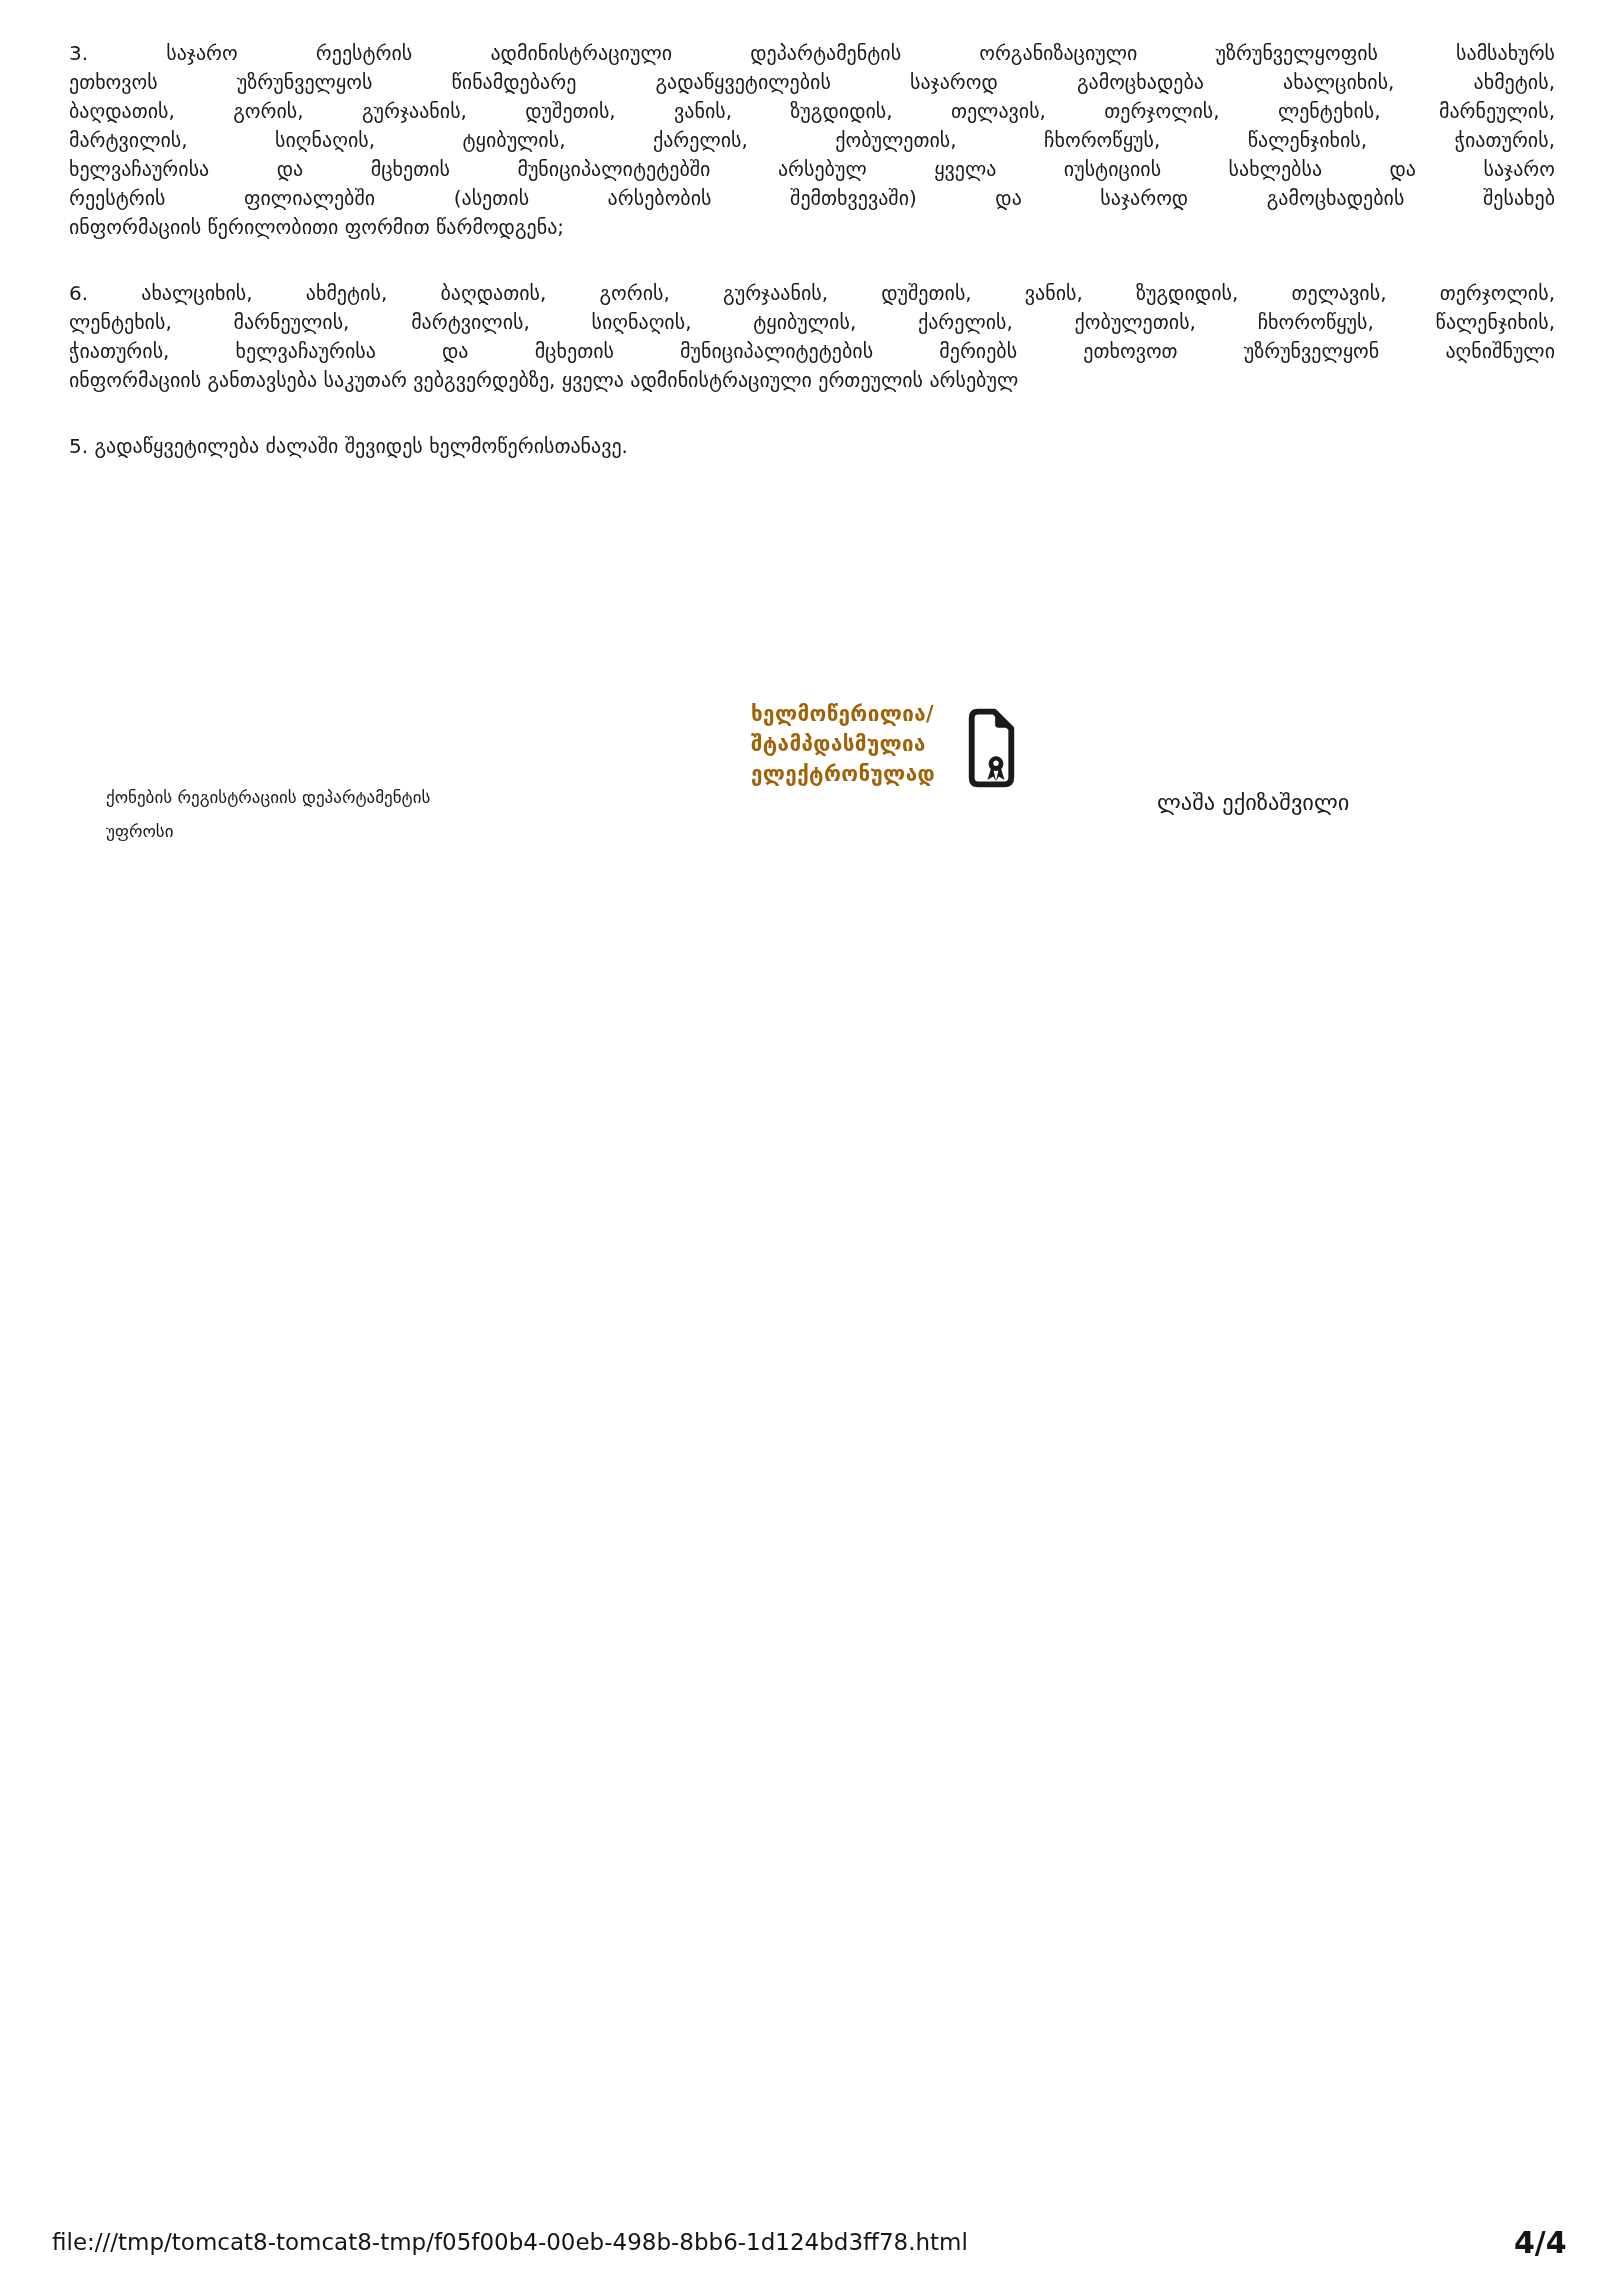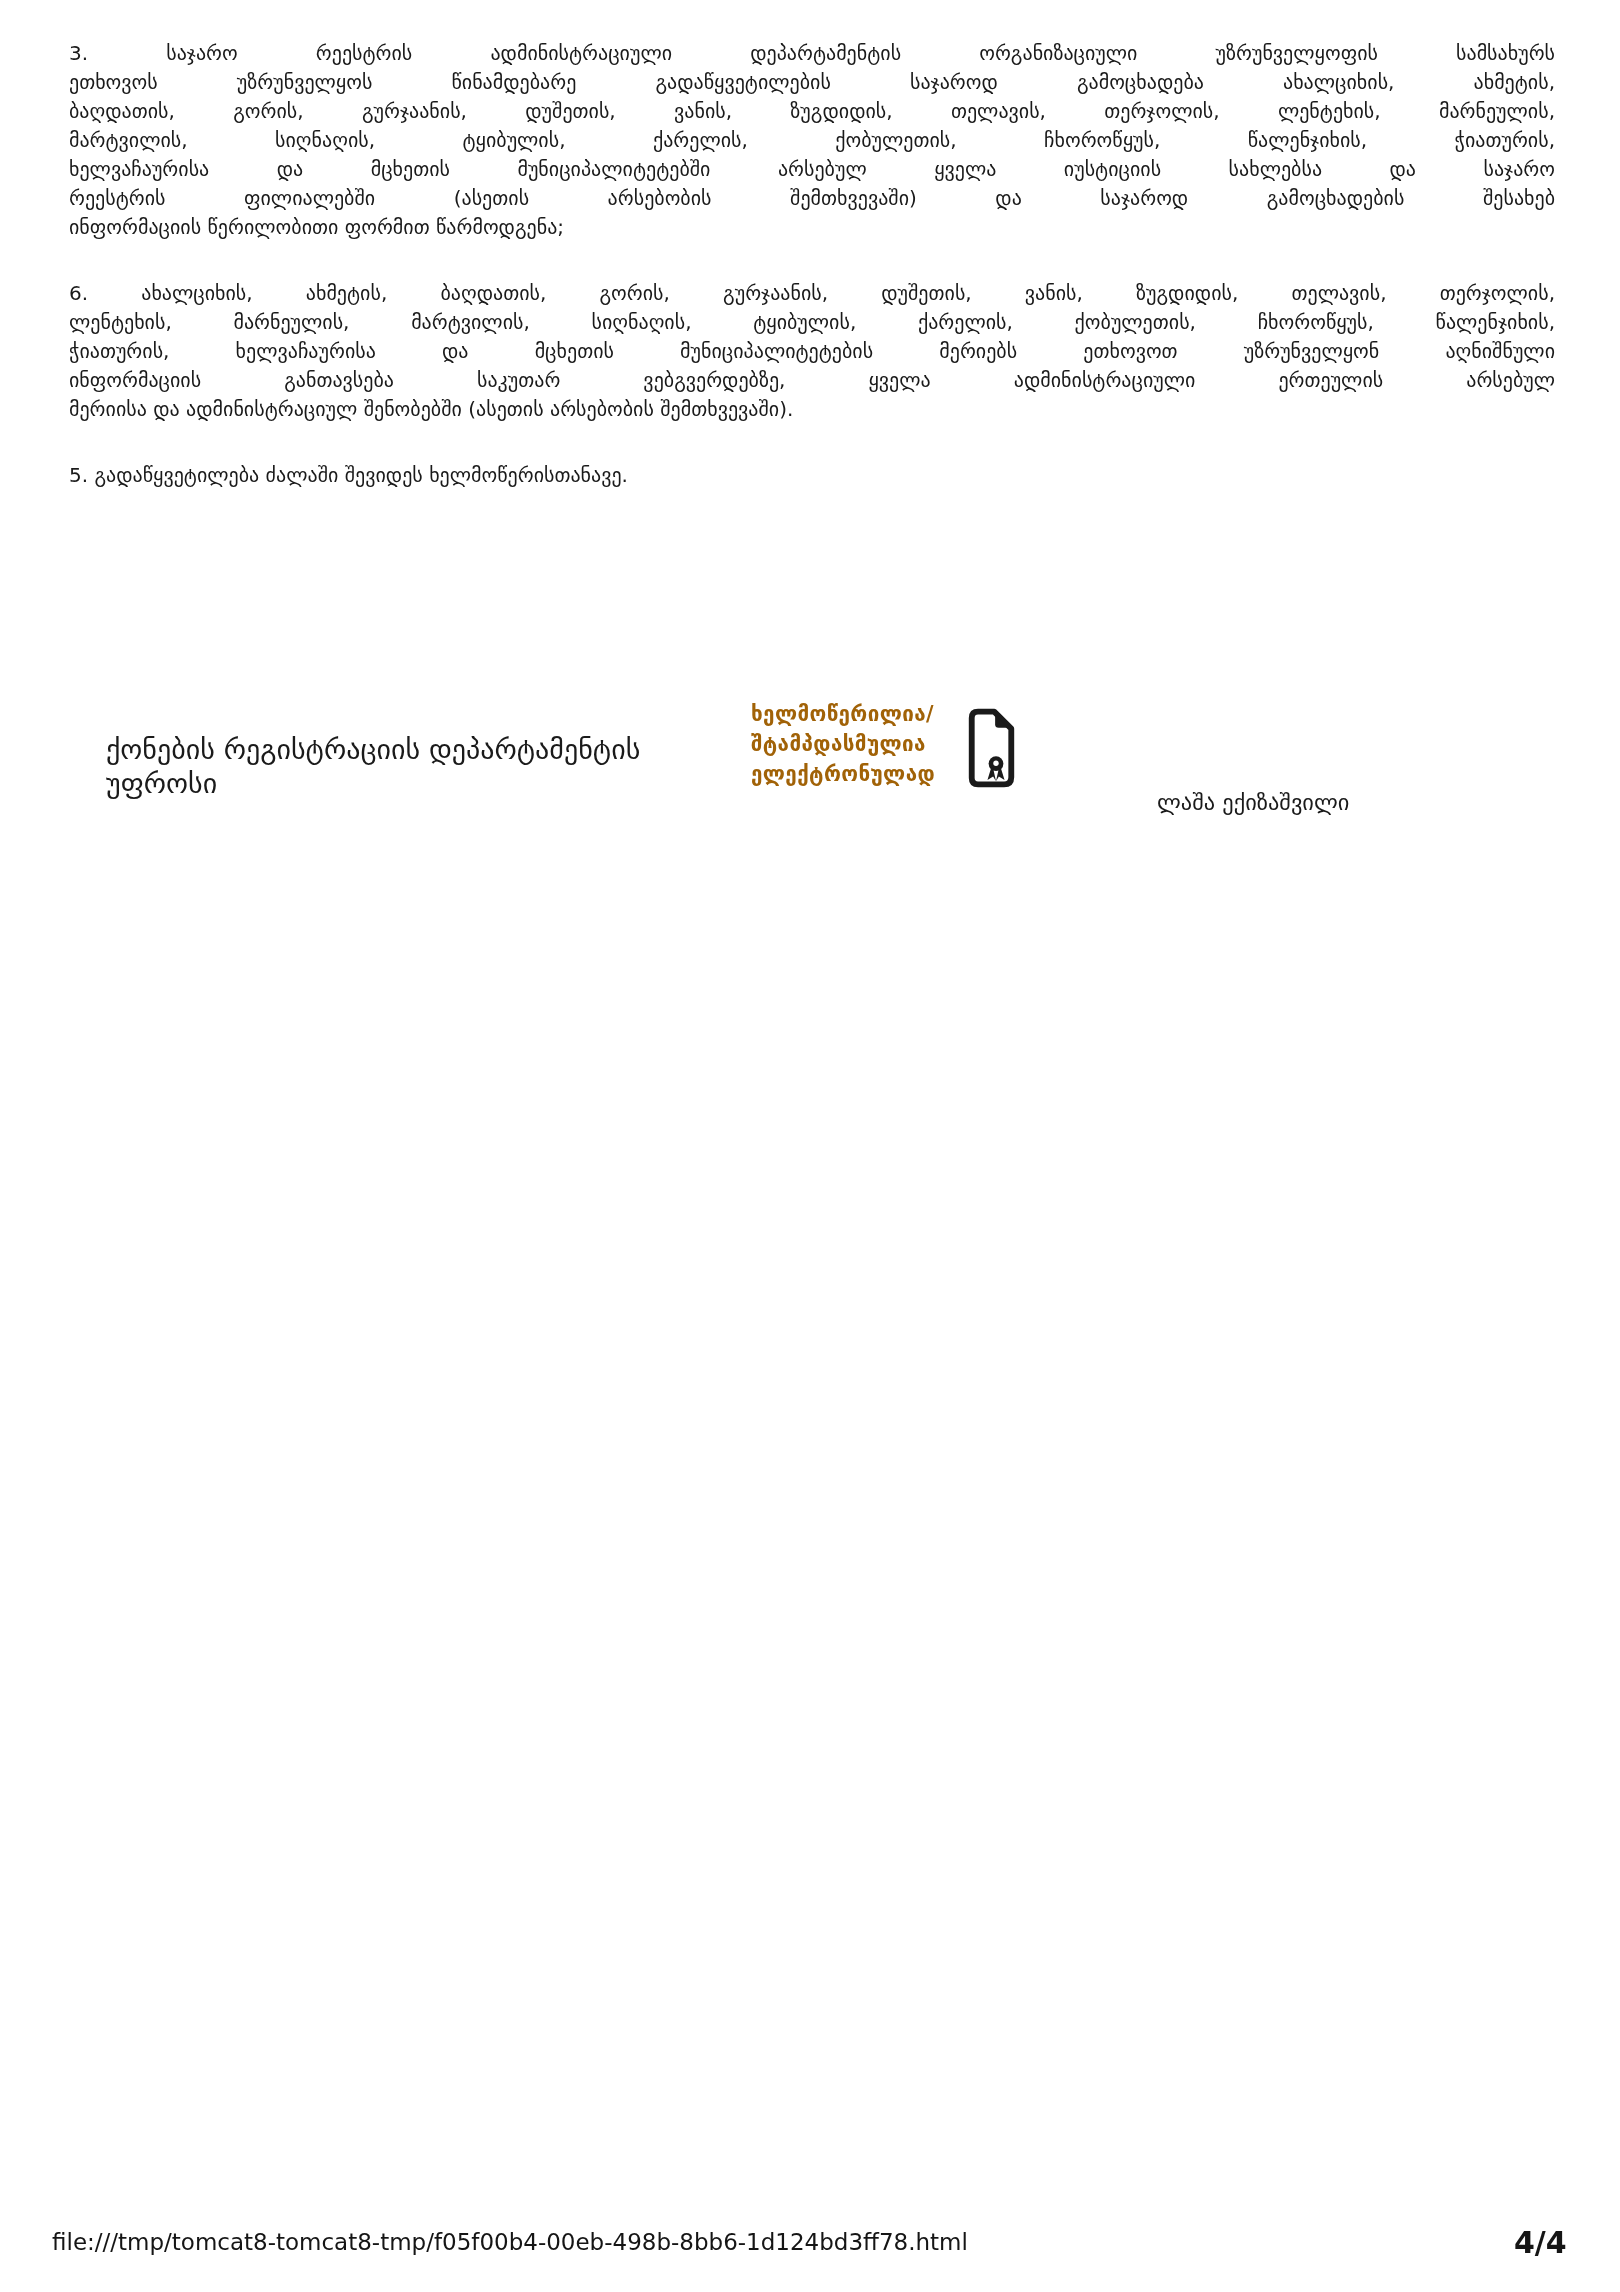--- a/index.html
+++ b/index.html
@@ -20,22 +20,22 @@
     font-size: 20px;
     line-height: 29px;
   }
   .para { margin: 0 0 37px 0; }
   .para .tline { text-align: justify; text-align-last: justify; }
   .para .tline:last-child { text-align-last: left; }
 
   .sig-title {
     position: absolute;
     left: 106px;
-    top: 733px;
-    font-size: 28px;
+    top: 780px;
+    font-size: 17px;
     line-height: 34px;
     white-space: nowrap;
   }
   .sig-name {
     position: absolute;
     left: 1157px;
     top: 746px;
     font-size: 22.4px;
     line-height: 34px;
     white-space: nowrap;
@@ -92,21 +92,20 @@
         <div class="tline">მარტვილის, სიღნაღის, ტყიბულის, ქარელის, ქობულეთის, ჩხოროწყუს, წალენჯიხის, ჭიათურის,</div>
         <div class="tline">ხელვაჩაურისა და მცხეთის მუნიციპალიტეტებში არსებულ ყველა იუსტიციის სახლებსა და საჯარო</div>
         <div class="tline">რეესტრის ფილიალებში (ასეთის არსებობის შემთხვევაში) და საჯაროდ გამოცხადების შესახებ</div>
         <div class="tline">ინფორმაციის წერილობითი ფორმით წარმოდგენა;</div>
       </div>
     <div class="para">
         <div class="tline">6. ახალციხის, ახმეტის, ბაღდათის, გორის, გურჯაანის, დუშეთის, ვანის, ზუგდიდის, თელავის, თერჯოლის,</div>
         <div class="tline">ლენტეხის, მარნეულის, მარტვილის, სიღნაღის, ტყიბულის, ქარელის, ქობულეთის, ჩხოროწყუს, წალენჯიხის,</div>
         <div class="tline">ჭიათურის, ხელვაჩაურისა და მცხეთის მუნიციპალიტეტების მერიებს ეთხოვოთ უზრუნველყონ აღნიშნული</div>
         <div class="tline">ინფორმაციის განთავსება საკუთარ ვებგვერდებზე, ყველა ადმინისტრაციული ერთეულის არსებულ</div>
-        <div class="tline">მერიისა და ადმინისტრაციულ შენობებში (ასეთის არსებობის შემთხვევაში).</div>
       </div>
     <div class="para">
         <div class="tline">5. გადაწყვეტილება ძალაში შევიდეს ხელმოწერისთანავე.</div>
       </div>
   </div>
 
   <div class="sig-title">
     <div>ქონების რეგისტრაციის დეპარტამენტის</div>
     <div>უფროსი</div>
   </div>

